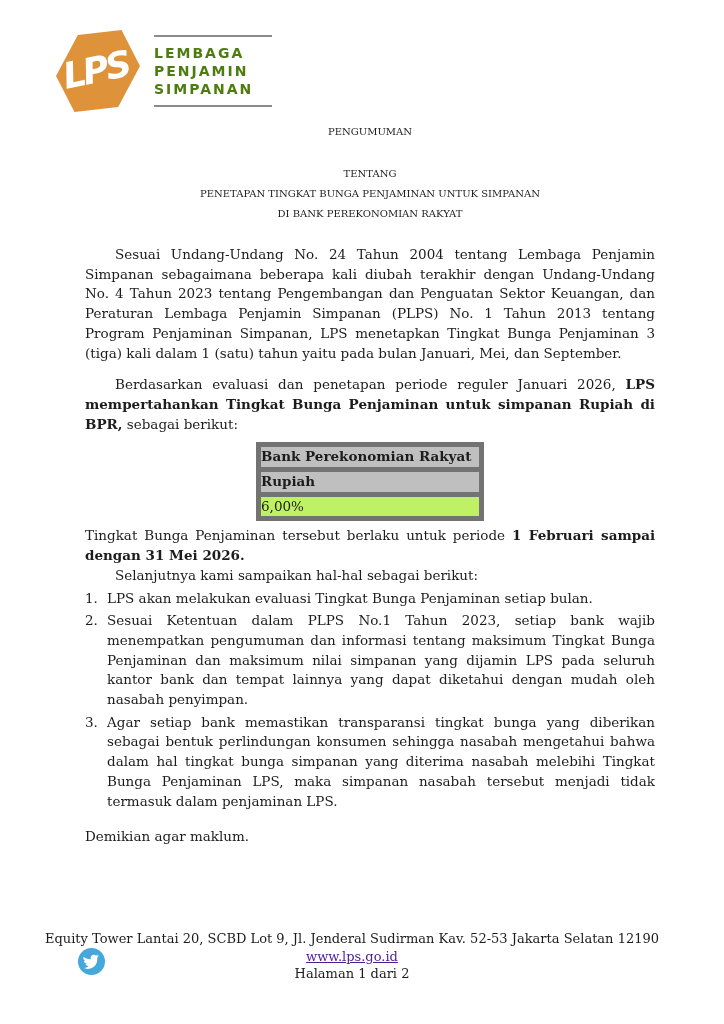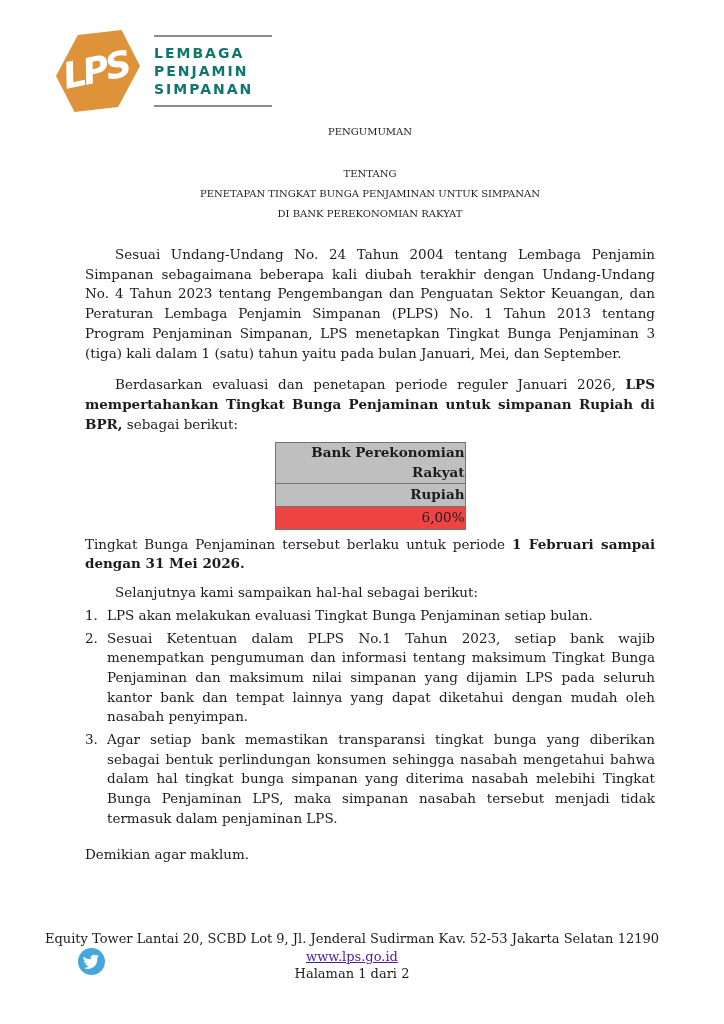--- a/index.html
+++ b/index.html
@@ -27,50 +27,50 @@
     font-weight: bold; font-style: italic;
     font-size: 36px; letter-spacing: -3px;
     transform: rotate(-12deg) translate(-2px, -2px);
   }
   .logo-text { display: flex; flex-direction: column; }
   .logo-rule { height: 2px; background: #8a8b8e; width: 118px; }
   .logo-rule.top { margin-bottom: 7px; }
   .logo-rule.bottom { margin-top: 7px; }
   .logo-line {
     font-family: "DejaVu Sans", "Liberation Sans", sans-serif;
-    font-weight: bold; color: #0f766e;
+    font-weight: bold; color: #4d7c0f;
     font-size: 14px; line-height: 18px; letter-spacing: 2px;
   }
 
   
   .content { position: absolute; left: 85px; top: 0; width: 570px; font-size: 13.5px; line-height: 19.7px; }
   .heading { text-align: center; font-size: 10px; line-height: 20px; }
   .heading-1 { margin-top: 122px; }
   .heading-2 { margin-top: 22px; }
   .para { text-align: justify; }
   .para.indent { text-indent: 30px; }
   .p1 { margin-top: 21px; }
   .p2 { margin-top: 12px; }
   b { font-weight: bold; }
 
   table.rate-table {
     border-collapse: collapse;
     margin: 8px auto 0 auto;
   }
   table.rate-table td {
-    border: 1px solid #737373;
-    width: 190px; height: 23px;
-    text-align: right; vertical-align: middle;
+    border: 5px solid #737373;
+    width: 223px; height: 23px;
+    text-align: left; vertical-align: middle;
     font-size: 13.5px;
   }
   td.th { background: #BFBFBF; font-weight: bold; }
-  td.val { background: #ef4444; }
+  td.val { background: #bef264; }
 
   .period-para { margin-top: 5px; }
-  .list-intro { margin-top: 9px; }
+  .list-intro { margin-top: 0; }
   .list { margin-top: 1px; }
   .li { position: relative; padding-left: 22px; text-align: justify; margin-top: 3px; }
   .li .num { position: absolute; left: 0; top: 0; }
   .closing { margin-top: 16px; }
 
   
   .footer {
     position: absolute; left: 0; top: 930px; width: 704px;
     text-align: center; font-size: 13px; line-height: 17.5px; color: #1c1c1c;
   }

